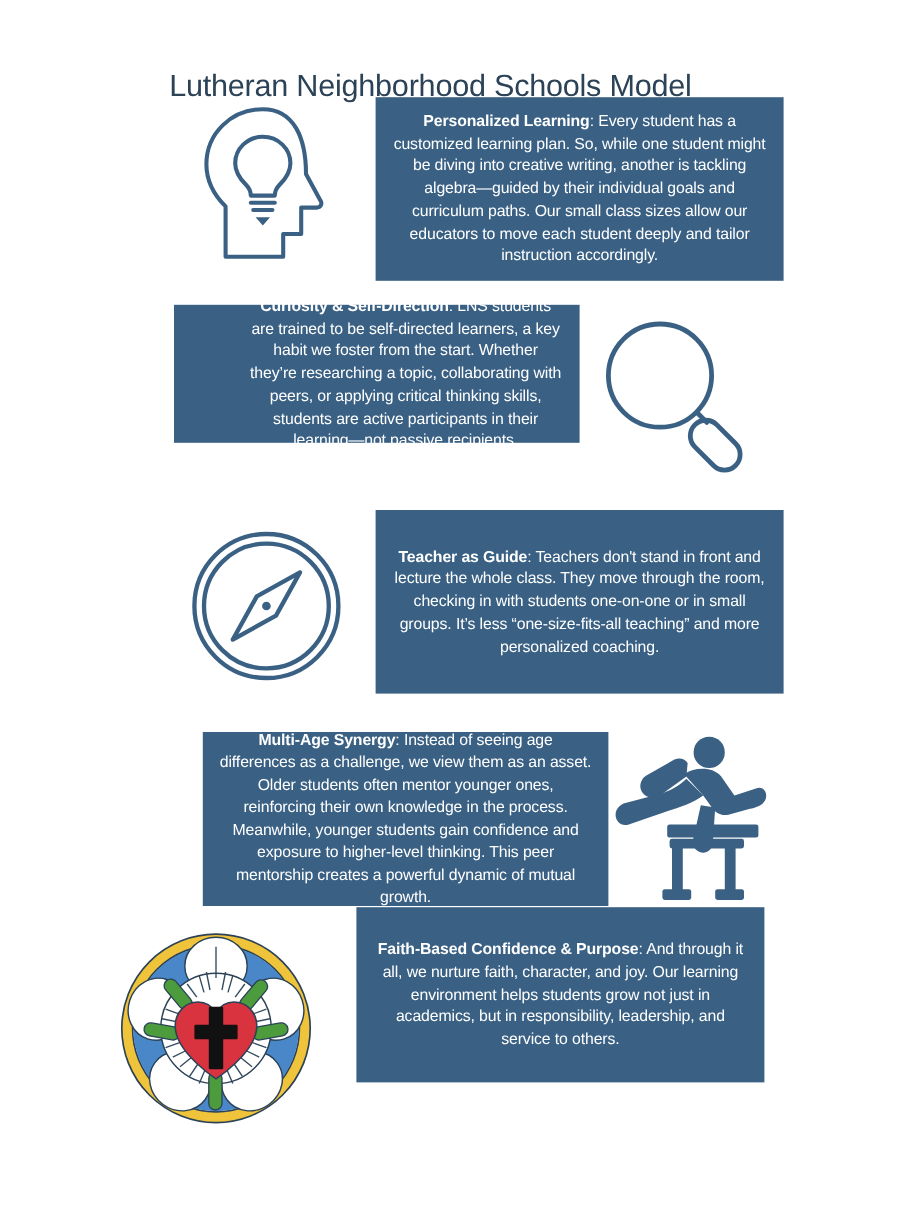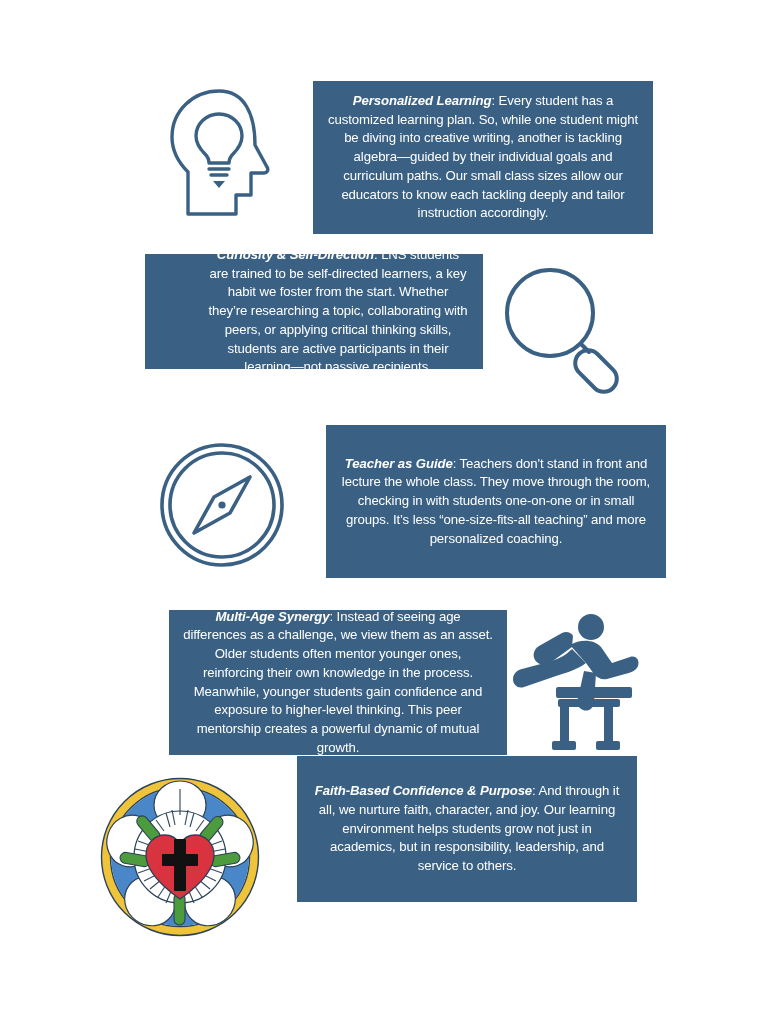--- a/index.html
+++ b/index.html
@@ -49,26 +49,25 @@
   .panel .ptext {
     text-align: center;
     font-size: 13.2px;
     line-height: 1.42;
     padding: 0 14px;
     color: #ffffff;
     letter-spacing: -0.1px;
   }
   .panel .ptext b {
     font-weight: 700;
-    font-style: italic;
   }
 
   #panel1 { left: 313px; top: 81px;  width: 340px; height: 153px; }
   #panel2 { left: 145px; top: 254px; width: 338px; height: 115px; padding-left: 48px; }
-  #panel3 { left: 326px; top: 425px; width: 340px; height: 153px; }
+  #panel3 { left: 313px; top: 425px; width: 340px; height: 153px; }
   #panel4 { left: 145px; top: 610px; width: 338px; height: 145px; margin-left: 24px; }
   #panel5 { left: 297px; top: 756px; width: 340px; height: 146px; }
 
   
   .icon-wrap {
     position: absolute;
     display: block;
   }
   #icon-head   { left: 163px; top: 85px;  width: 120px; height: 135px; }
   #icon-glass  { left: 500px; top: 265px; width: 126px; height: 126px; }
@@ -76,34 +75,35 @@
   #icon-hurdle { left: 508px; top: 611px; width: 132px; height: 140px; }
   #icon-rose   { left: 104px; top: 781px; width: 152px; height: 152px; }
 
   .icon-wrap svg { display: block; width: 100%; height: 100%; overflow: visible; }
 </style>
 </head>
 <body>
 
 <div id="page">
 
+  <h1 id="title">Lutheran Neighborhood Schools Model</h1>
 
   <div class="icon-wrap" id="icon-head">
     <svg viewBox="0 0 120 135" fill="none" stroke="#3A6184" stroke-width="3.4" stroke-linecap="round" stroke-linejoin="round">
       <path d="M56 6 C30 6 9 26 9 52 C9 68 17 79 25 87 L25 129 L73 129 L73 110 L88 110 L88 88 L101 88 C104 88 106 85 104 82 L92 60 C92 30 82 6 56 6 Z"></path>
       <path d="M56 29 C43 29 33 39 33 51 C33 59 38 65 42 69 C45 72 46 74 46 78 L66 78 C66 74 67 72 70 69 C74 65 79 59 79 51 C79 39 69 29 56 29 Z"></path>
       <path d="M46 84 L66 84"></path>
       <path d="M48 90 L64 90"></path>
       <path d="M50 96 L62 96 L56 103 Z" fill="#3A6184" stroke="none"></path>
     </svg>
   </div>
 
   <div class="panel" id="panel1">
     <div class="ptext">
-      <b>Personalized Learning</b><span>: </span><span>Every student has a customized learning plan. So, while one student might be diving into creative writing, another is tackling algebra—guided by their individual goals and curriculum paths. Our small class sizes allow our educators to know each tackling deeply and tailor instruction accordingly.</span>
+      <b>Personalized Learning</b><span>: </span><span>Every student has a customized learning plan. So, while one student might be diving into creative writing, another is tackling algebra—guided by their individual goals and curriculum paths. Our small class sizes allow our educators to move each student deeply and tailor instruction accordingly.</span>
     </div>
   </div>
 
   <div class="panel" id="panel2">
     <div class="ptext">
       <b>Curiosity &amp; Self-Direction</b><span>: </span><span>LNS students are trained to be self-directed learners, a key habit we foster from the start. Whether they’re researching a topic, collaborating with peers, or applying critical thinking skills, students are active participants in their learning—not passive recipients.</span>
     </div>
   </div>
 
   <div class="icon-wrap" id="icon-glass">

